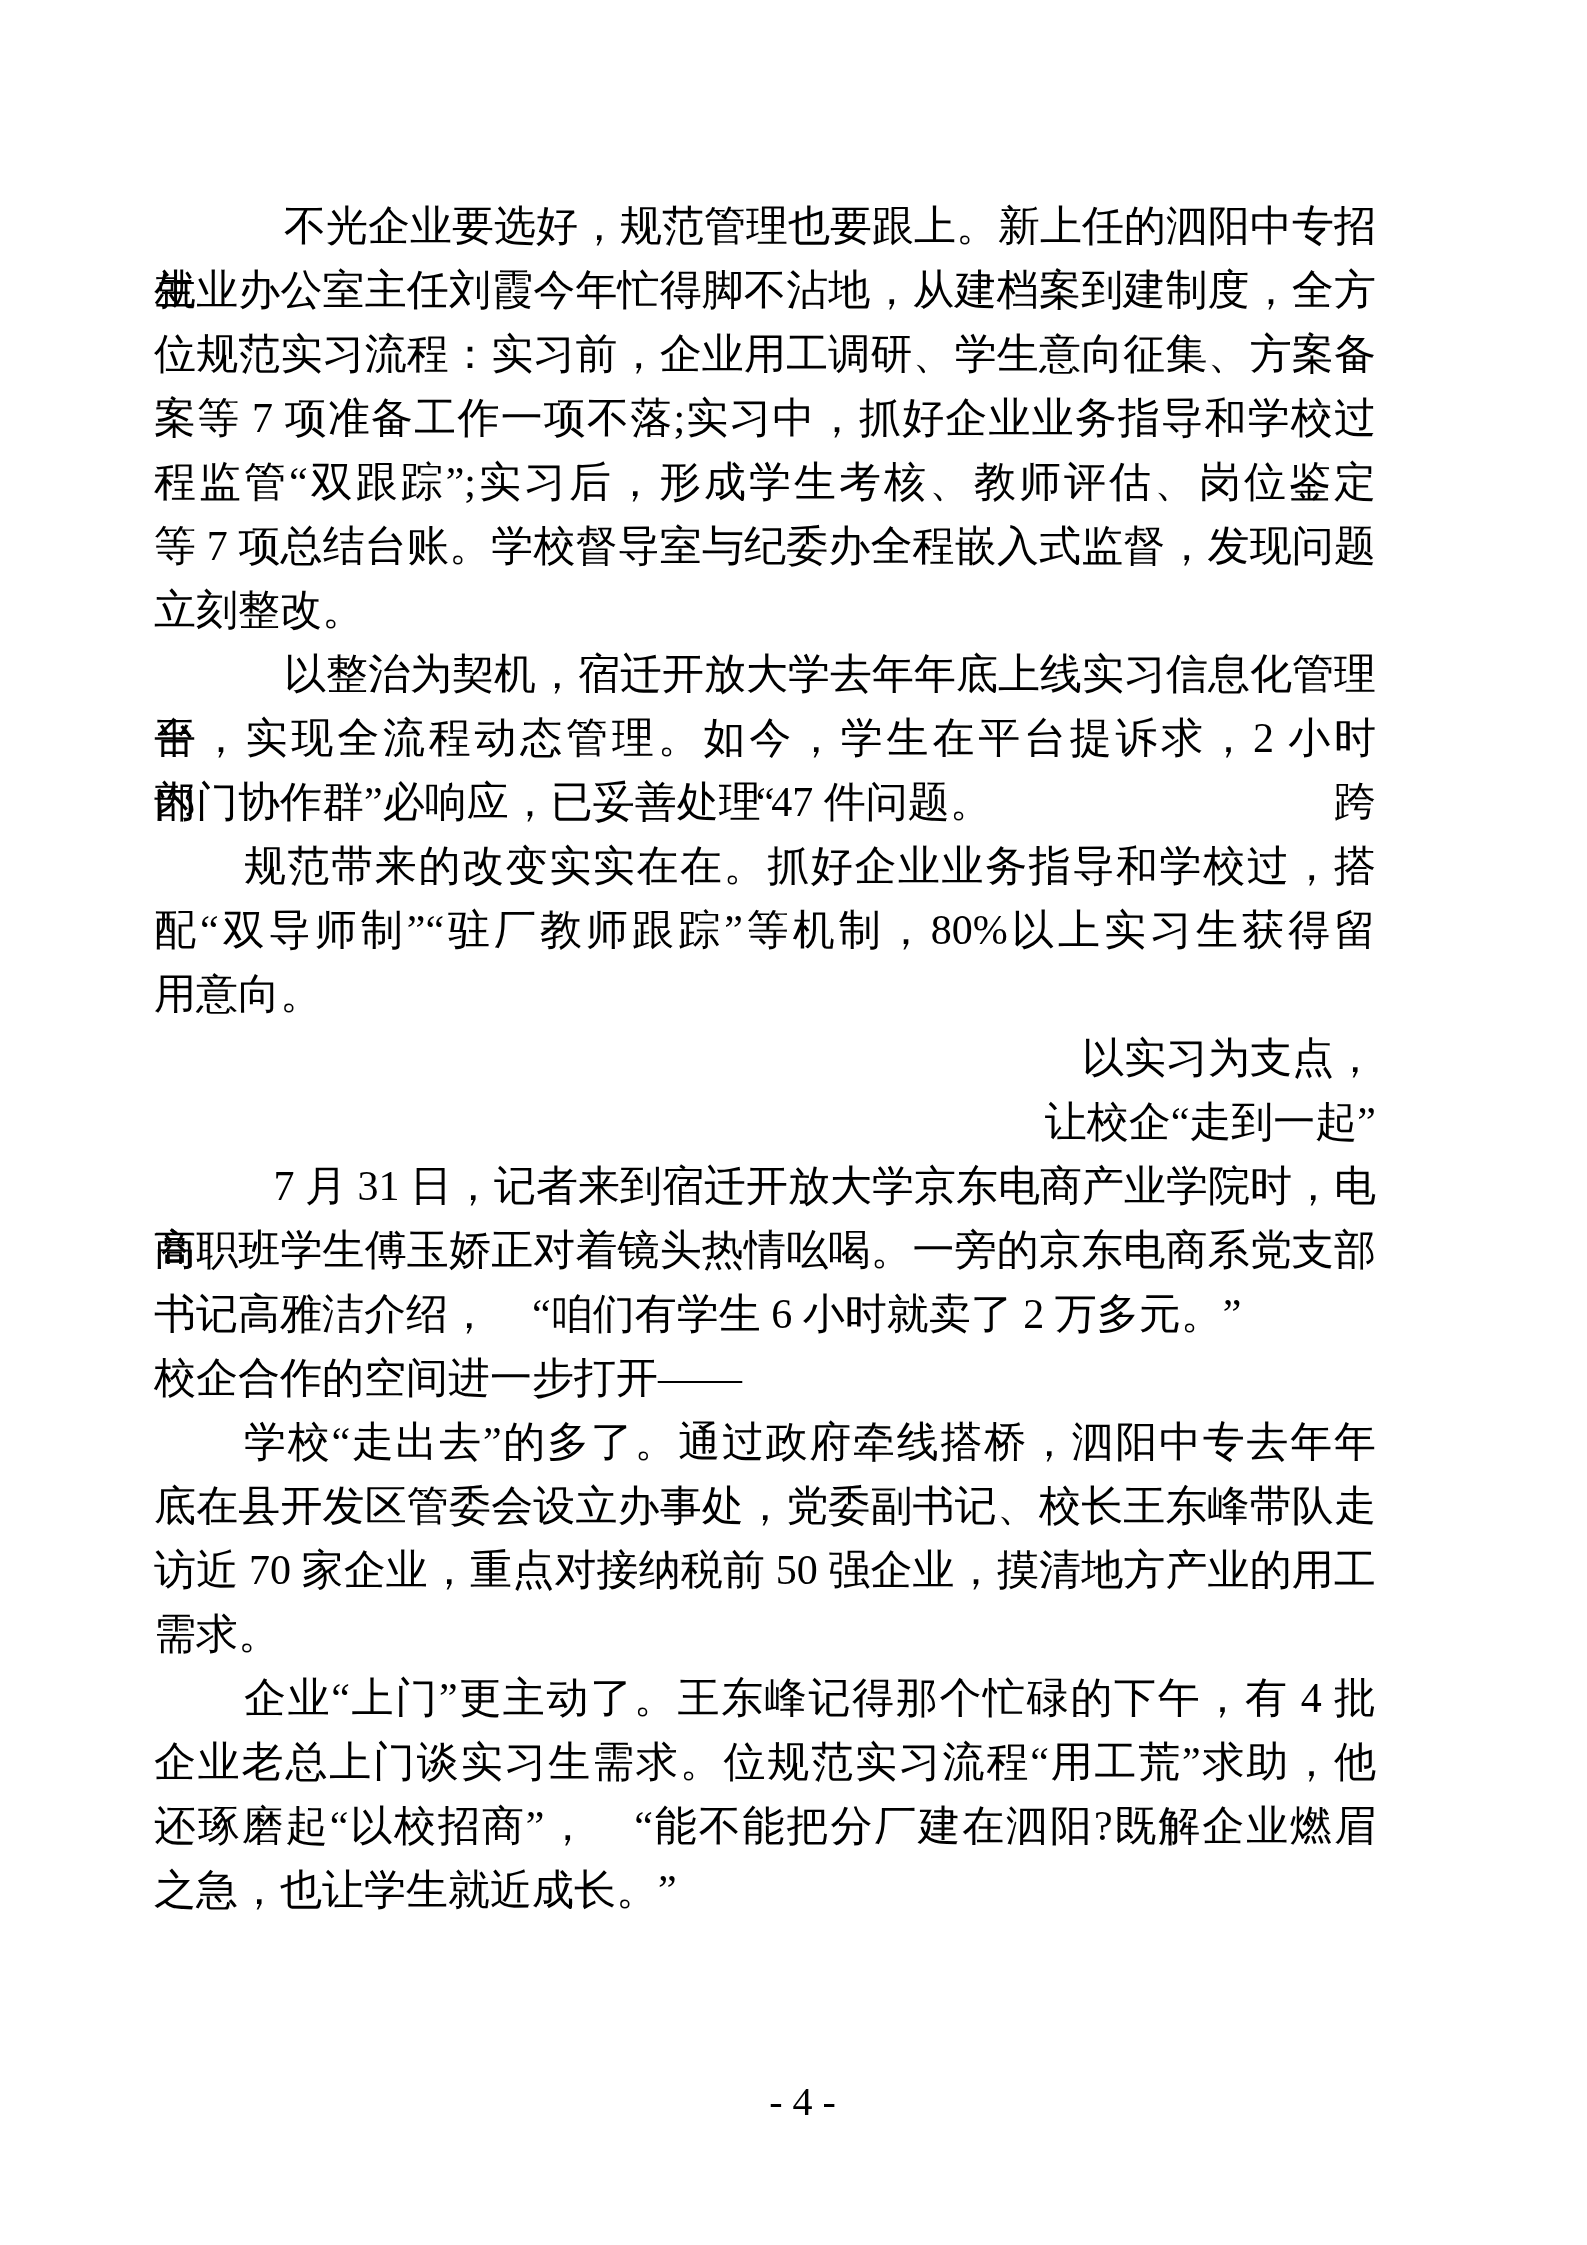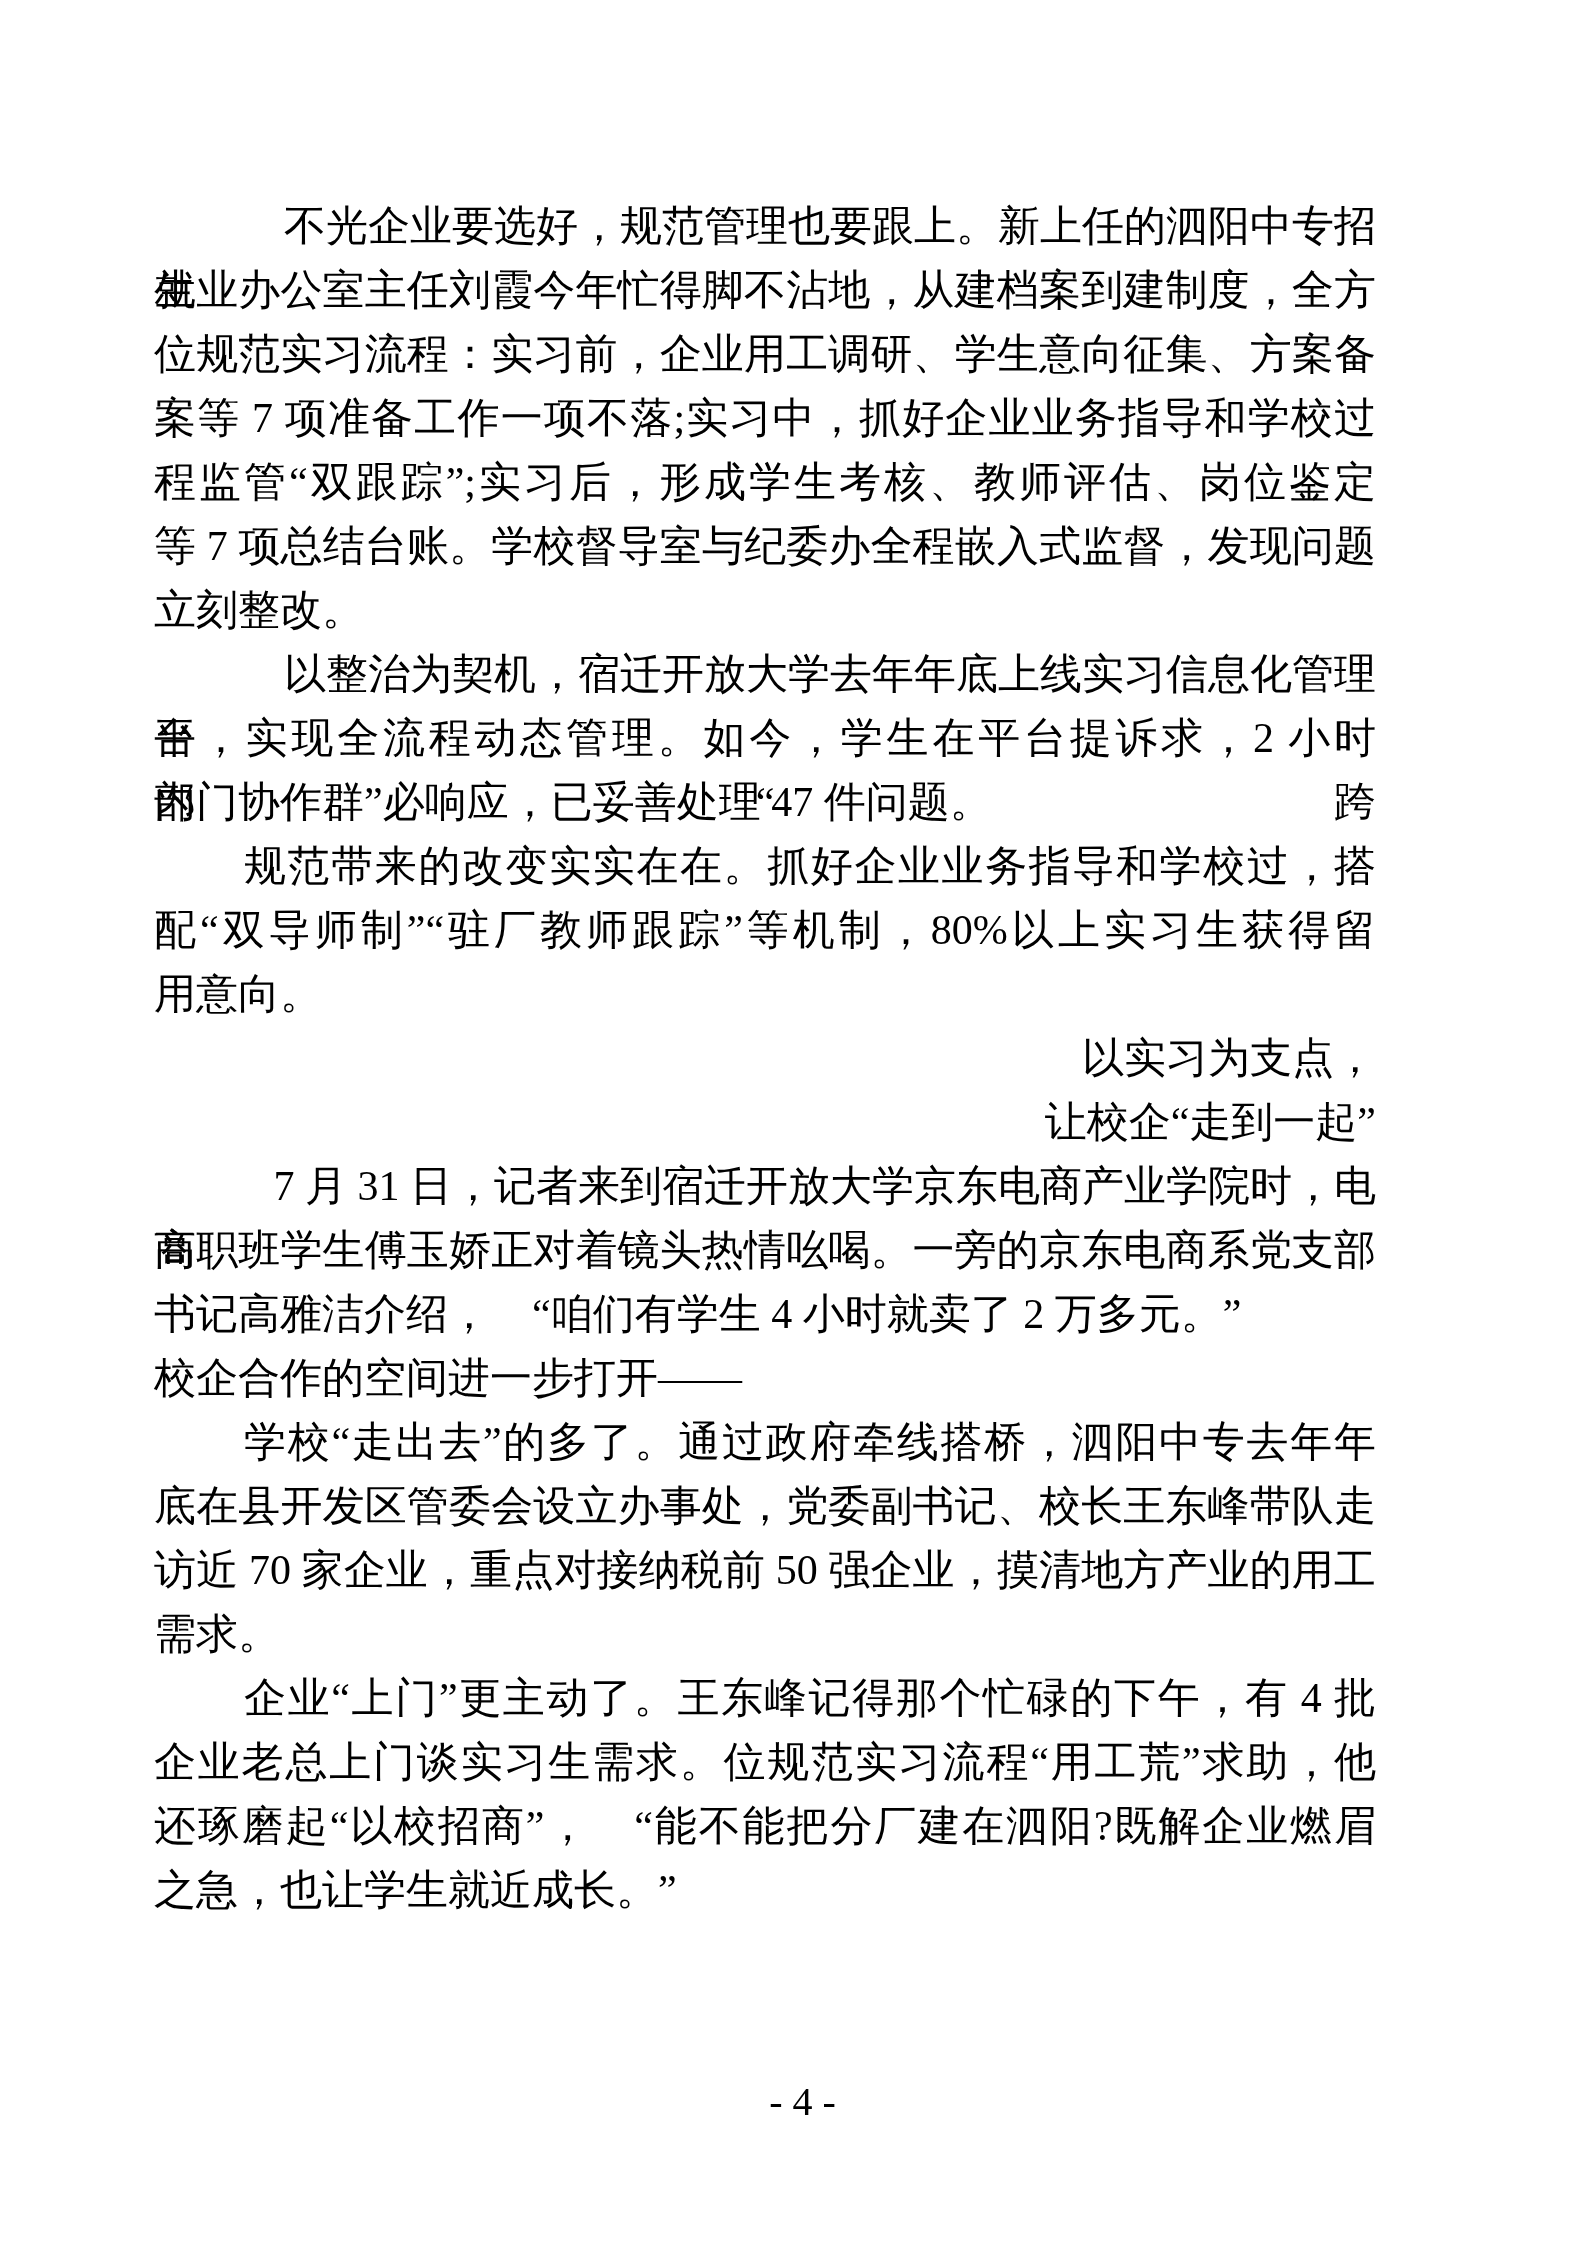--- a/index.html
+++ b/index.html
@@ -66,21 +66,21 @@
       <div class="line indent justify">以整治为契机，宿迁开放大学去年年底上线实习信息化管理平</div>
       <div class="line justify">台，实现全流程动态管理。如今，学生在平台提诉求，2 小时内“跨</div>
       <div class="line">部门协作群”必响应，已妥善处理 47 件问题。</div>
       <div class="line indent justify">规范带来的改变实实在在。抓好企业业务指导和学校过，搭</div>
       <div class="line justify">配“双导师制”“驻厂教师跟踪”等机制，80%以上实习生获得留</div>
       <div class="line">用意向。</div>
       <div class="line indent">以实习为支点，</div>
       <div class="line indent">让校企“走到一起”</div>
       <div class="line indent justify">7 月 31 日，记者来到宿迁开放大学京东电商产业学院时，电商</div>
       <div class="line justify">高职班学生傅玉娇正对着镜头热情吆喝。一旁的京东电商系党支部</div>
-      <div class="line">书记高雅洁介绍，　“咱们有学生 4 小时就卖了 2 万多元。”</div>
+      <div class="line">书记高雅洁介绍，　“咱们有学生 6 小时就卖了 2 万多元。”</div>
       <div class="line">校企合作的空间进一步打开——</div>
       <div class="line indent justify">学校“走出去”的多了。通过政府牵线搭桥，泗阳中专去年年</div>
       <div class="line justify">底在县开发区管委会设立办事处，党委副书记、校长王东峰带队走</div>
       <div class="line justify">访近 70 家企业，重点对接纳税前 50 强企业，摸清地方产业的用工</div>
       <div class="line">需求。</div>
       <div class="line indent justify">企业“上门”更主动了。王东峰记得那个忙碌的下午，有 4 批</div>
       <div class="line justify">企业老总上门谈实习生需求。位规范实习流程“用工荒”求助，他</div>
       <div class="line justify">还琢磨起“以校招商”，　“能不能把分厂建在泗阳?既解企业燃眉</div>
       <div class="line">之急，也让学生就近成长。”</div>
     </div>

